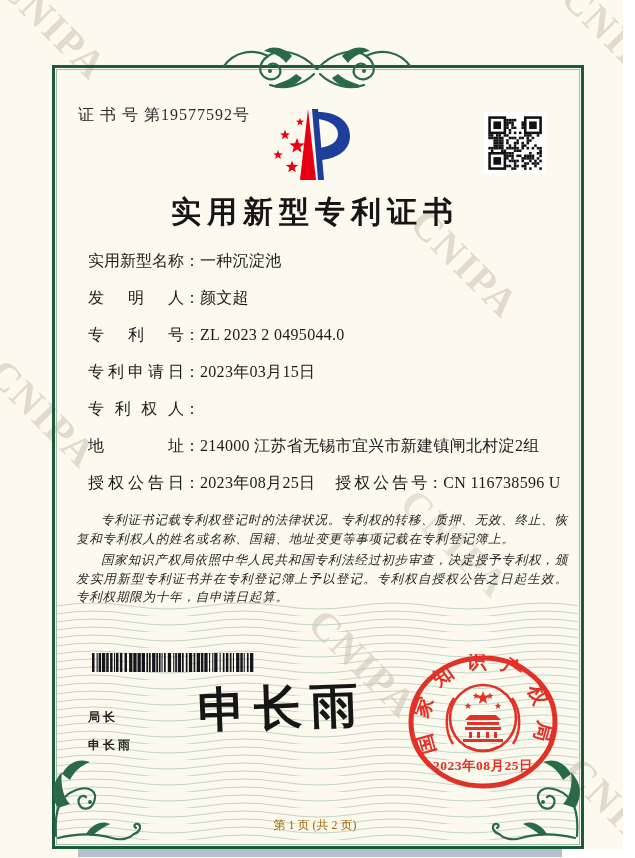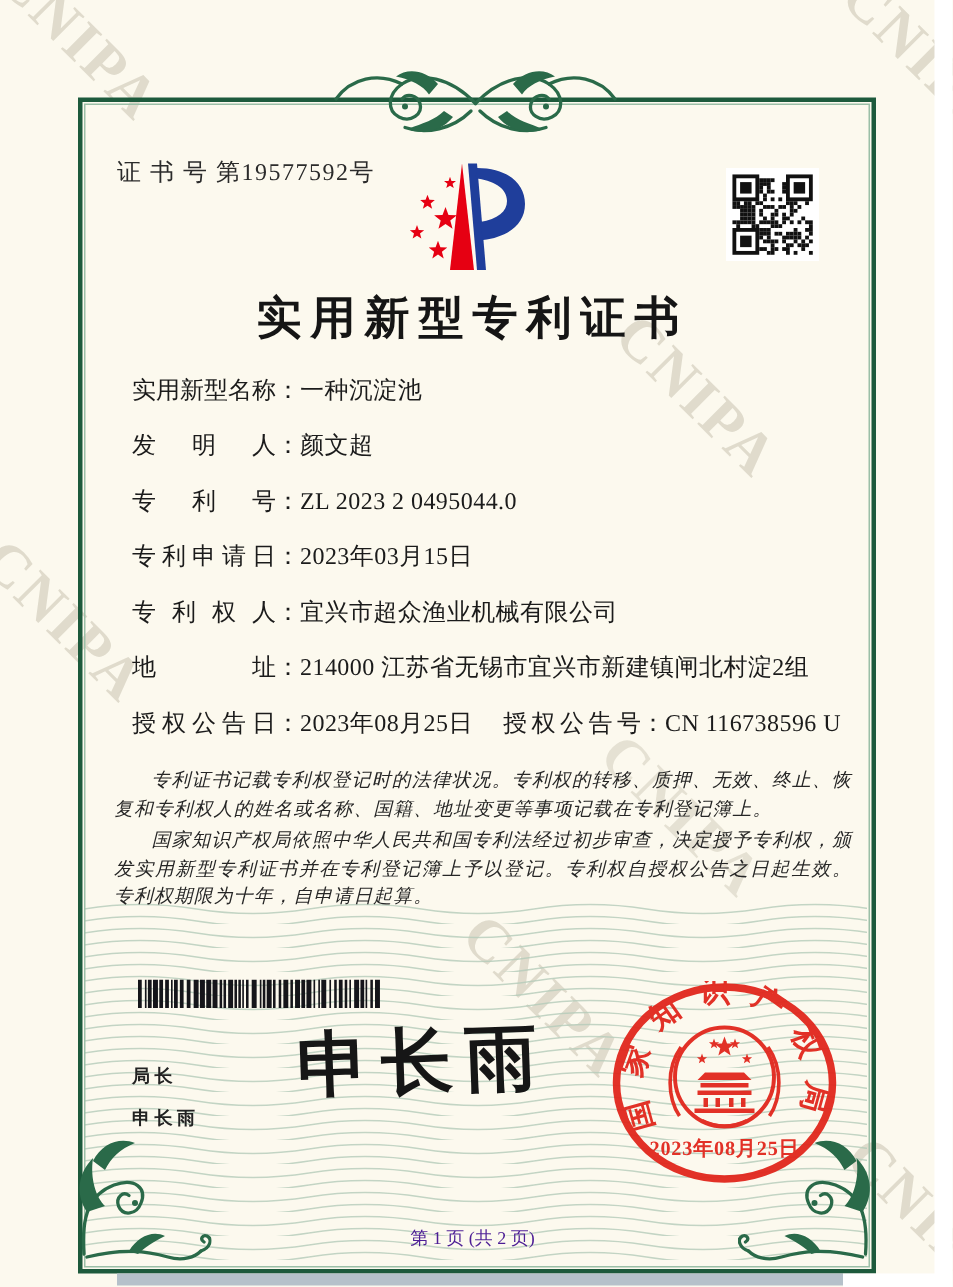--- a/index.html
+++ b/index.html
@@ -36,21 +36,21 @@
 
   #body-text{left:76px;top:511px;width:492px;font-size:12.5px;line-height:18.5px;
              color:#262626;font-style:italic;letter-spacing:0.8px;text-align:justify;}
   #body-text p{margin:0 0 3px 0;text-indent:2em;}
 
   #signer{left:88px;top:703px;font-family:"Liberation Sans",sans-serif;
           font-weight:700;font-size:12px;color:#222;letter-spacing:3px;line-height:28px;}
   #autograph{left:198px;top:676px;font-size:48px;font-weight:600;color:#161616;
              letter-spacing:8px;transform:rotate(-2deg);z-index:2;}
 
-  #footer{left:52px;top:817px;width:526px;text-align:center;font-size:12px;color:#4c1d95;}
+  #footer{left:52px;top:817px;width:526px;text-align:center;font-size:12px;color:#a16207;}
 
   #waves{position:absolute;left:56px;top:600px;width:522px;height:241px;z-index:0;opacity:.8;}
   #qr{position:absolute;left:484px;top:112px;width:62px;height:62px;background:#fff;z-index:2;}
   #barcode{position:absolute;left:90px;top:653px;width:164px;height:19px;z-index:2;}
   #logo{position:absolute;left:266px;top:104px;width:95px;height:82px;z-index:2;}
   #seal{position:absolute;left:406px;top:654px;width:156px;height:160px;z-index:3;opacity:.94;}
 
   #bottom-strip{position:absolute;left:78px;top:849px;width:484px;height:8px;
                 background:#b5c1ca;z-index:1;}
   #right-edge{position:absolute;left:623px;top:0;width:12px;height:858px;background:#fff;z-index:4;}
@@ -298,21 +298,20 @@
       <span class="fvalue">ZL 2023 2 0495044.0</span>
     </div>
     <div class="frow">
       <span class="flabel">专利申请日</span>
       <span class="fcolon">：</span>
       <span class="fvalue">2023年03月15日</span>
     </div>
     <div class="frow">
       <span class="flabel">专利权人</span>
       <span class="fcolon">：</span>
-      <span class="fvalue">宜兴市超众渔业机械有限公司</span>
     </div>
     <div class="frow">
       <span class="flabel">地址</span>
       <span class="fcolon">：</span>
       <span class="fvalue">214000 江苏省无锡市宜兴市新建镇闸北村淀2组</span>
     </div>
     <div class="frow">
       <span class="flabel">授权公告日</span>
       <span class="fcolon">：</span>
       <span class="fvalue">2023年08月25日</span>

